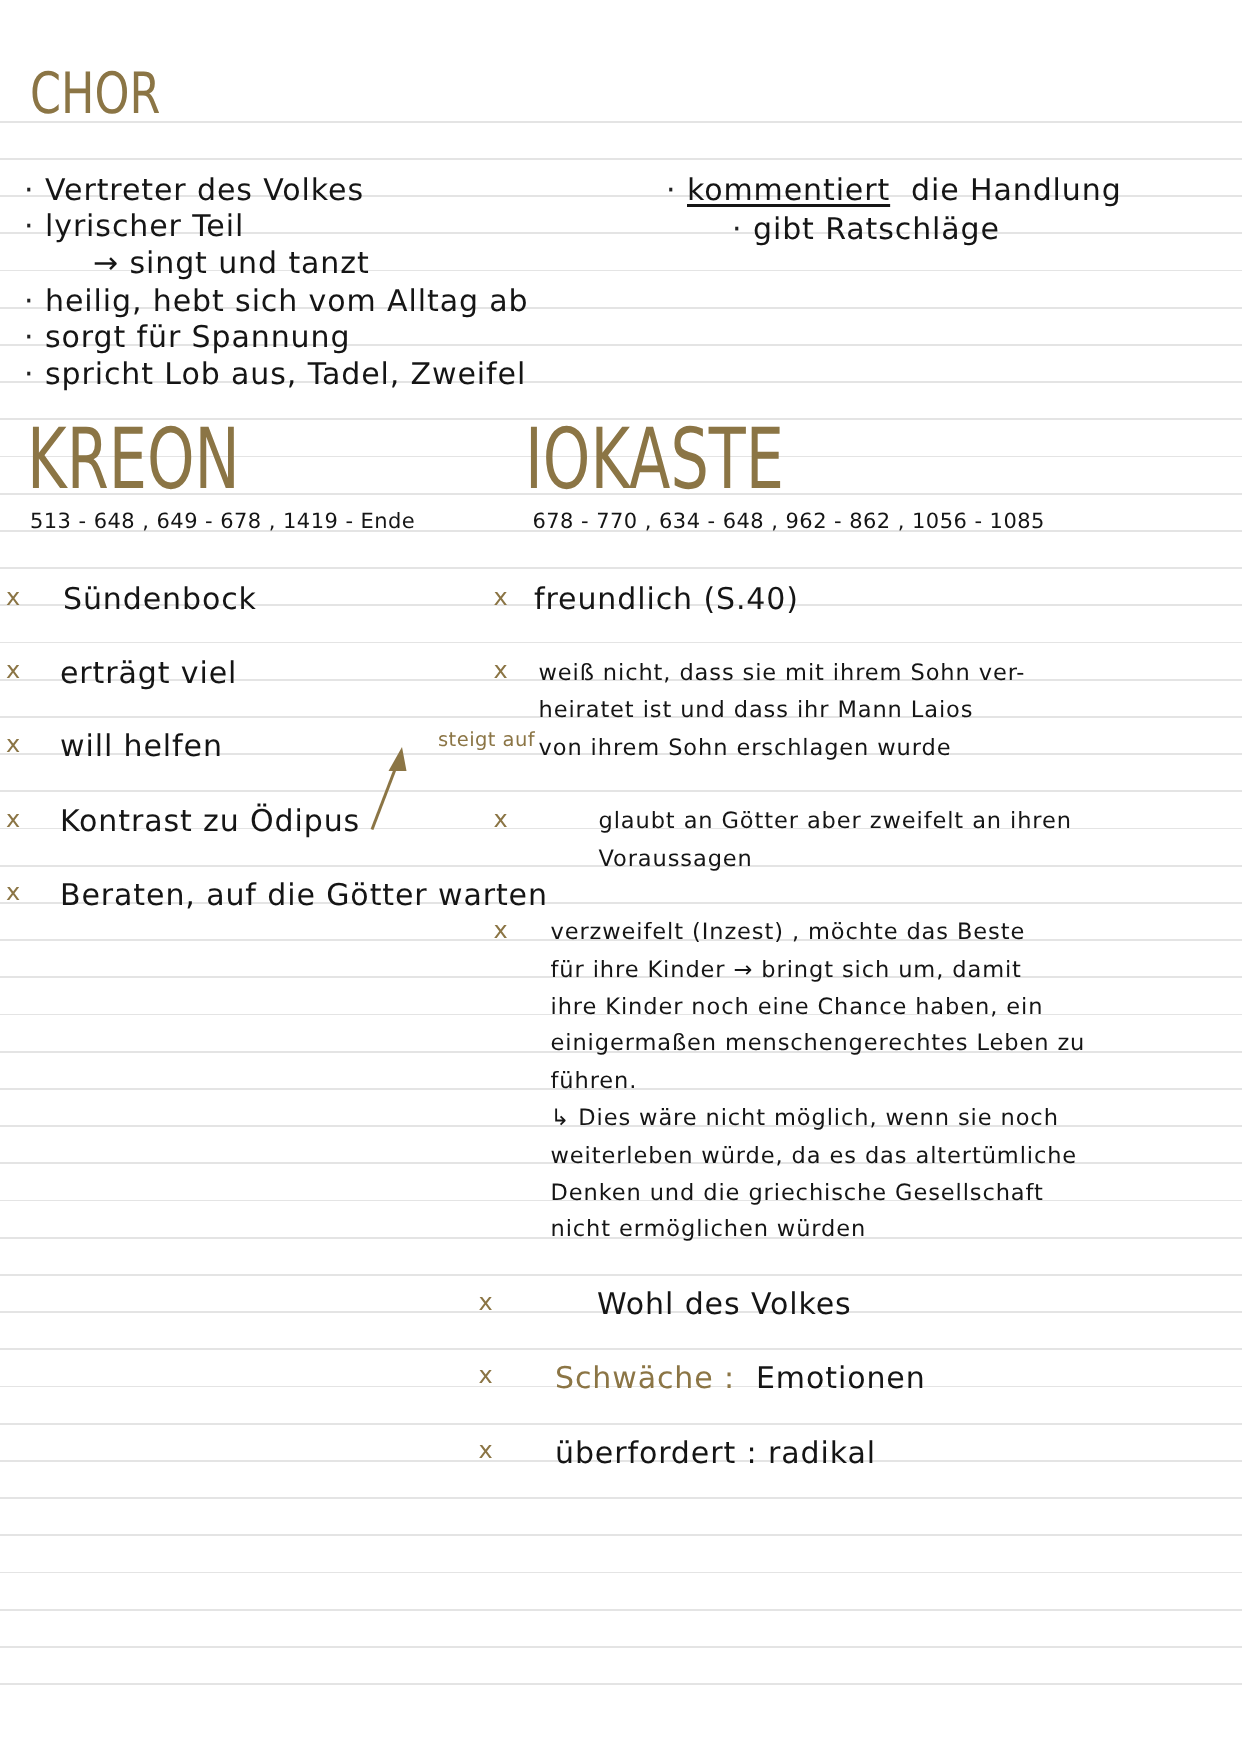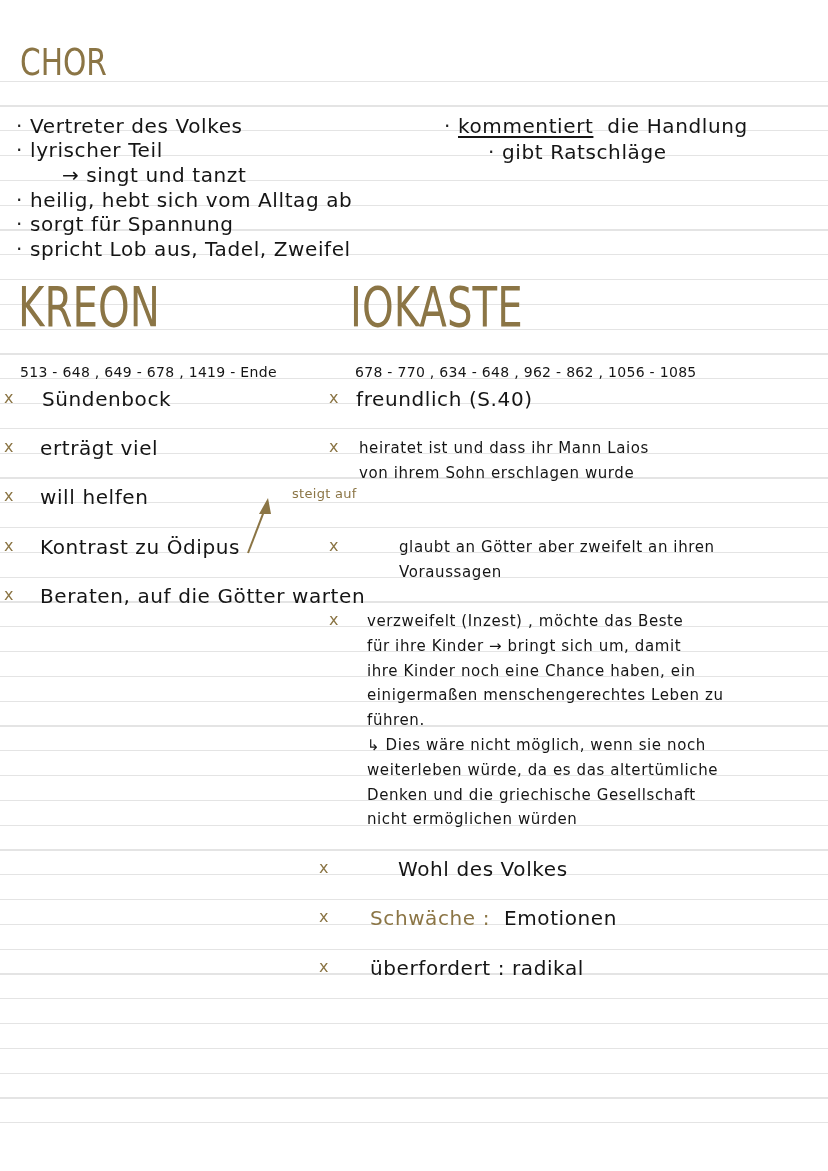--- a/index.html
+++ b/index.html
@@ -55,21 +55,20 @@
     .h-iokaste { left: 350px; top: 274px; }
     .hand {
       font-size: 20px;
       letter-spacing: 0.6px;
       color: #151515;
     }
     .lines-ref {
       font-size: 14px;
       letter-spacing: 0.3px;
       color: #151515;
-      margin-top: 24px;
     }
     .bullet-dot {
       display: inline-block;
       width: 14px;
       color: #222;
     }
     .x-mark {
       position: absolute;
       font-size: 16px;
       color: #8b7545;
@@ -146,20 +145,21 @@
     <line x1="248" y1="553" x2="266" y2="506" stroke="#8b7545" stroke-width="2"></line>
     <polygon points="268,498 259,514 271,514" fill="#8b7545"></polygon>
   </svg>
   <div class="abs gold" style="left:292px; top:486px; font-size:13px; letter-spacing:0.3px;">steigt auf</div>
 
   <span class="x-mark" style="left:329px; top:388px;">x</span>
   <div class="abs hand" style="left:356px; top:387px;">freundlich (S.40)</div>
 
   <span class="x-mark" style="left:329px; top:437px;">x</span>
   <div class="para" style="left:359px; top:436px;">
+    <span class="ln">weiß nicht, dass sie mit ihrem Sohn ver-</span>
     <span class="ln">heiratet ist und dass ihr Mann Laios</span>
     <span class="ln">von ihrem Sohn erschlagen wurde</span>
   </div>
 
   <span class="x-mark" style="left:329px; top:536px;">x</span>
   <div class="para" style="left:363px; top:535px;margin-left:36px;">
     <span class="ln">glaubt an Götter aber zweifelt an ihren</span>
     <span class="ln">Voraussagen</span>
   </div>
 

